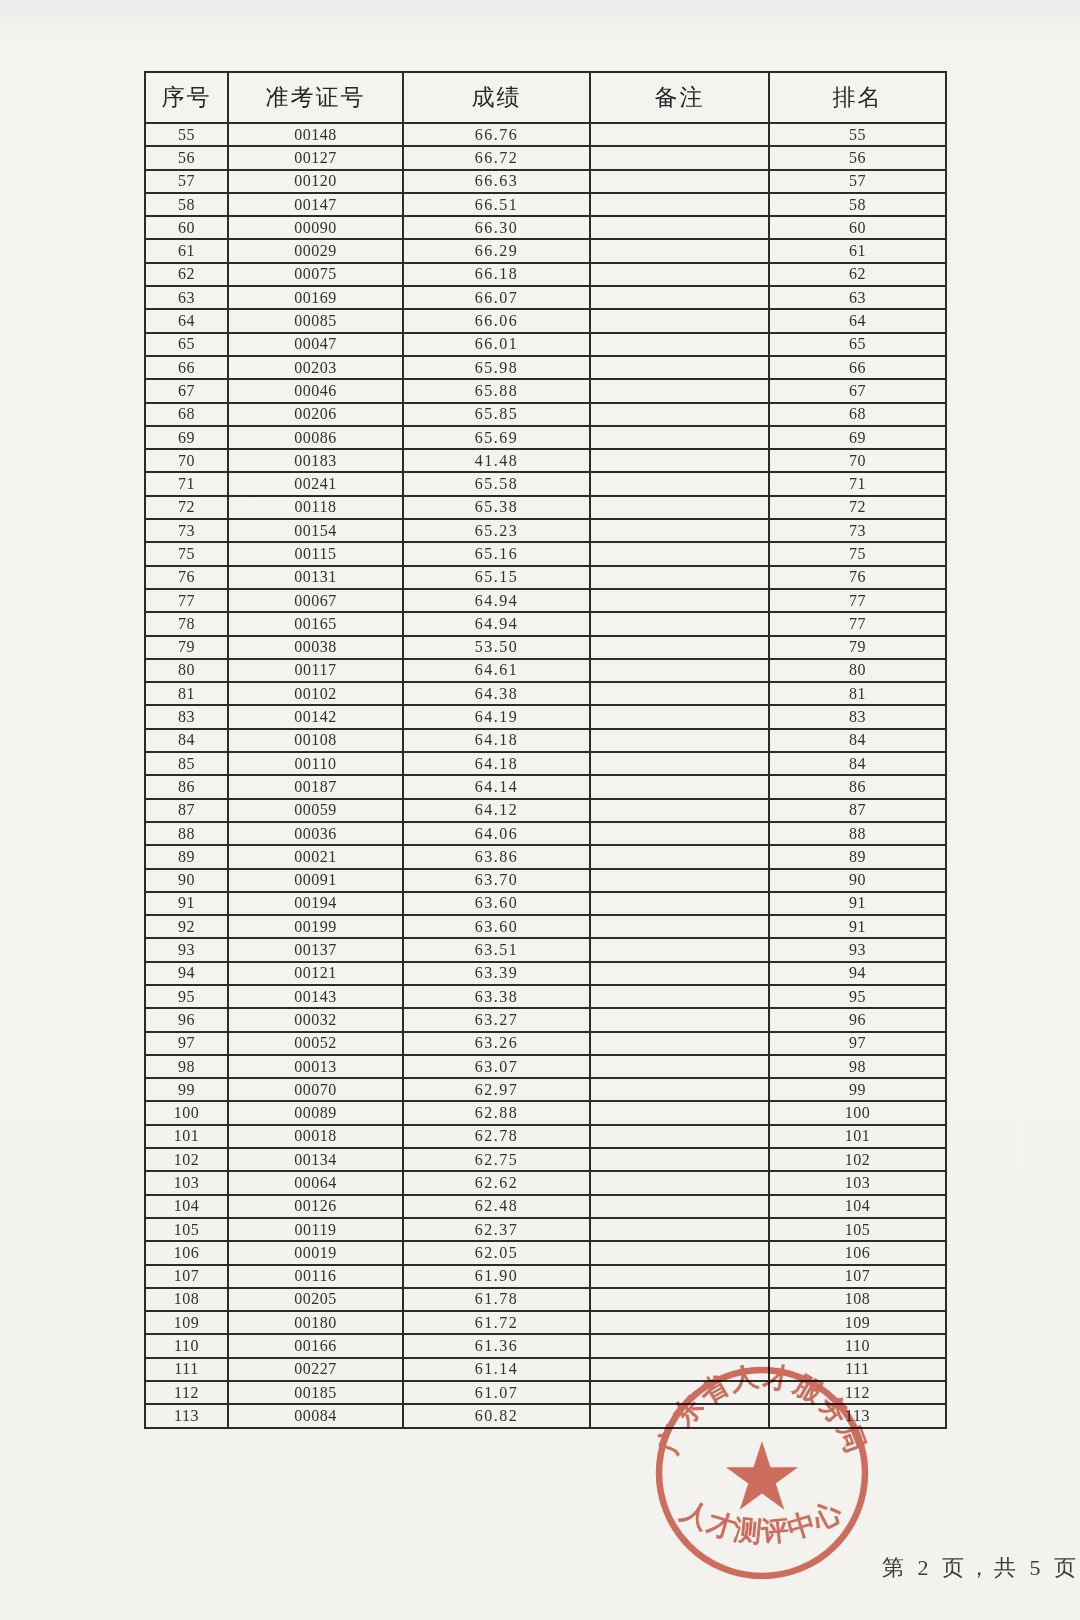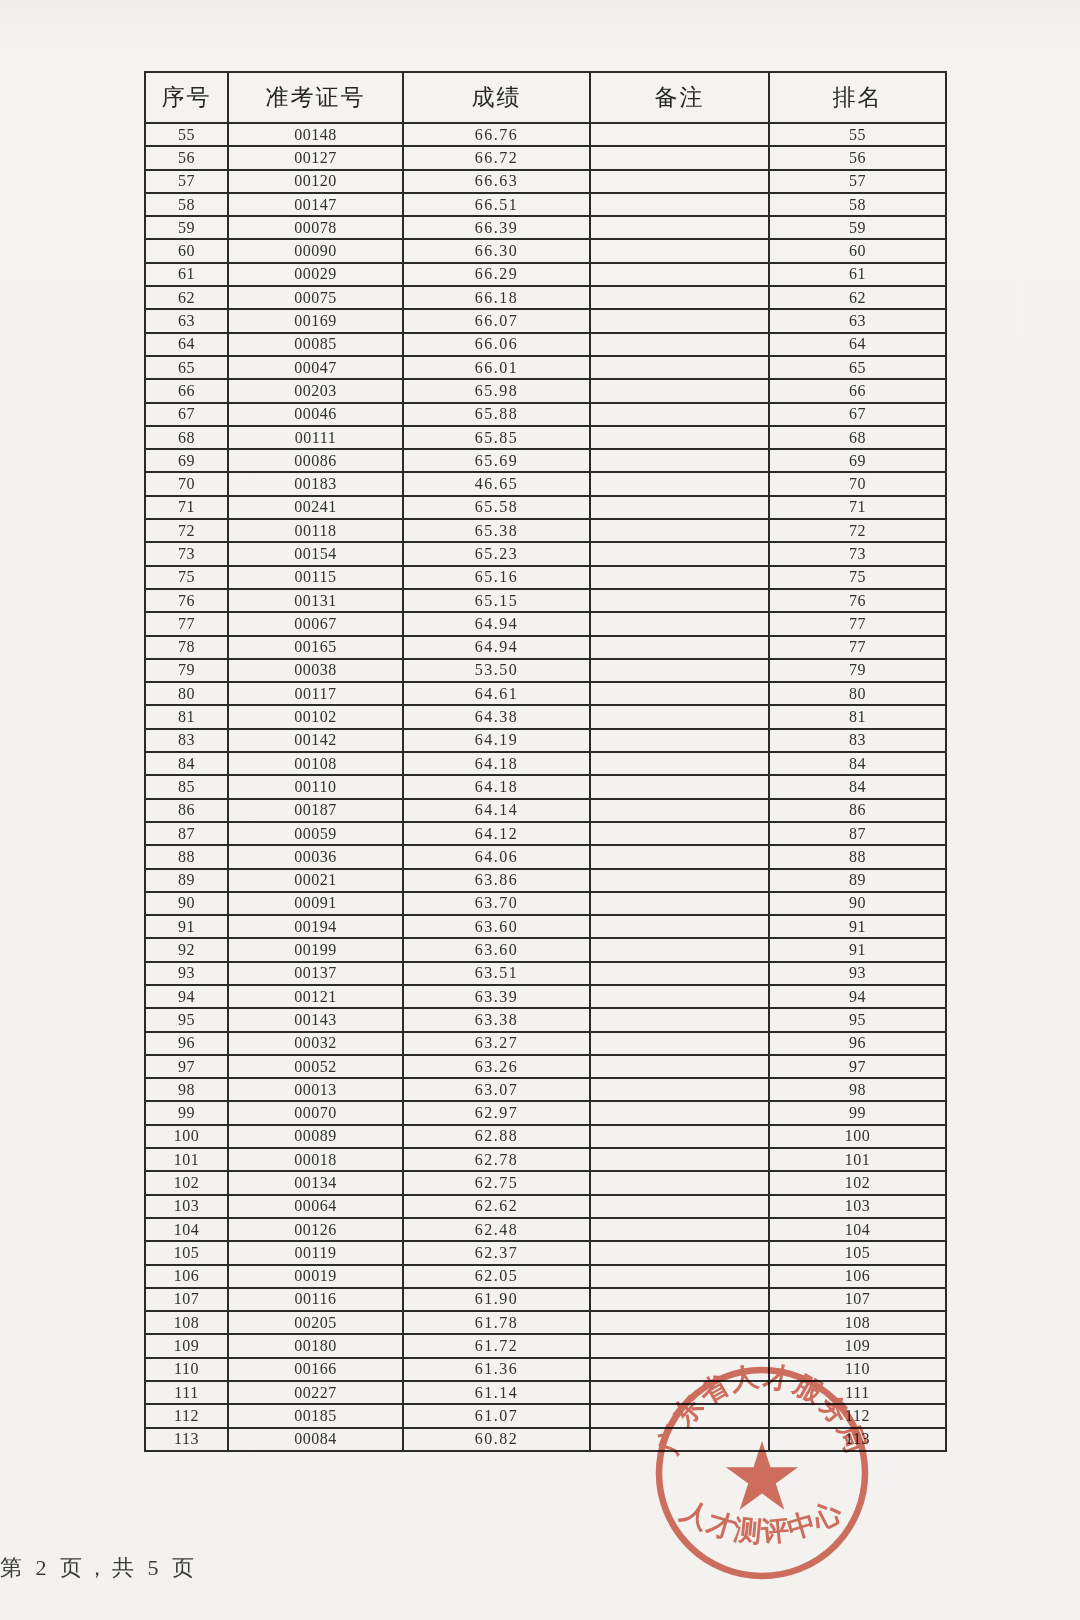--- a/index.html
+++ b/index.html
@@ -43,24 +43,25 @@
     color: #303030;
     letter-spacing: 0.5px;
   }
   .score-table tbody td:nth-child(3) { letter-spacing: 1.5px; }
 
   .page-footer {
     position: absolute;
     left: 0;
     top: 1553px;
     width: 1080px;
-    text-align: left;
+    text-align: right;
     font-size: 22px;
     letter-spacing: 4px;
     color: #3a3a3a;
+    padding-left: 20px;
   }
 
   .seal {
     position: absolute;
     left: 650px;
     top: 1361px;
     width: 224px;
     height: 224px;
     mix-blend-mode: multiply;
     opacity: 0.82;
@@ -117,27 +118,20 @@
           <td>57</td>
         </tr>
         <tr>
           <td>58</td>
           <td>00147</td>
           <td>66.51</td>
           <td></td>
           <td>58</td>
         </tr>
         <tr>
-          <td>59</td>
-          <td>00078</td>
-          <td>66.39</td>
-          <td></td>
-          <td>59</td>
-        </tr>
-        <tr>
           <td>60</td>
           <td>00090</td>
           <td>66.30</td>
           <td></td>
           <td>60</td>
         </tr>
         <tr>
           <td>61</td>
           <td>00029</td>
           <td>66.29</td>
@@ -181,36 +175,36 @@
         </tr>
         <tr>
           <td>67</td>
           <td>00046</td>
           <td>65.88</td>
           <td></td>
           <td>67</td>
         </tr>
         <tr>
           <td>68</td>
-          <td>00111</td>
+          <td>00206</td>
           <td>65.85</td>
           <td></td>
           <td>68</td>
         </tr>
         <tr>
           <td>69</td>
           <td>00086</td>
           <td>65.69</td>
           <td></td>
           <td>69</td>
         </tr>
         <tr>
           <td>70</td>
           <td>00183</td>
-          <td>46.65</td>
+          <td>41.48</td>
           <td></td>
           <td>70</td>
         </tr>
         <tr>
           <td>71</td>
           <td>00241</td>
           <td>65.58</td>
           <td></td>
           <td>71</td>
         </tr>

